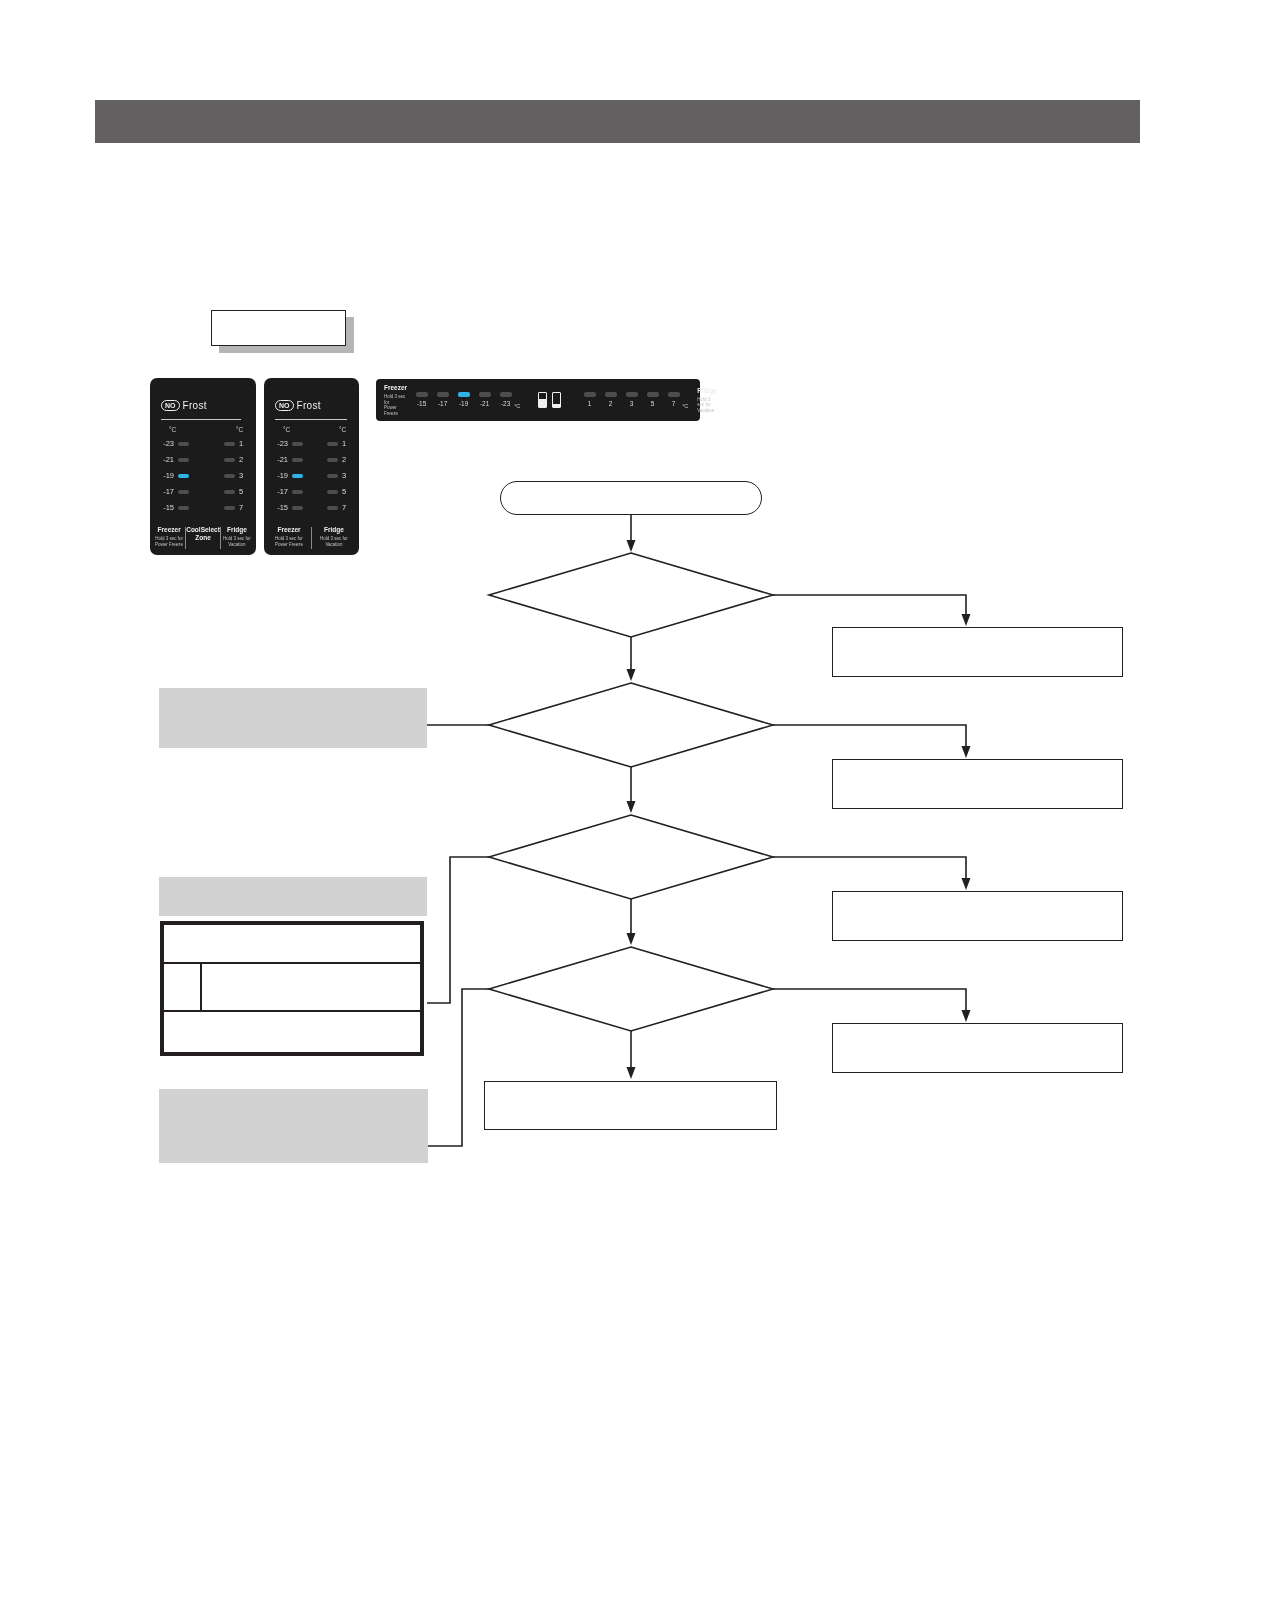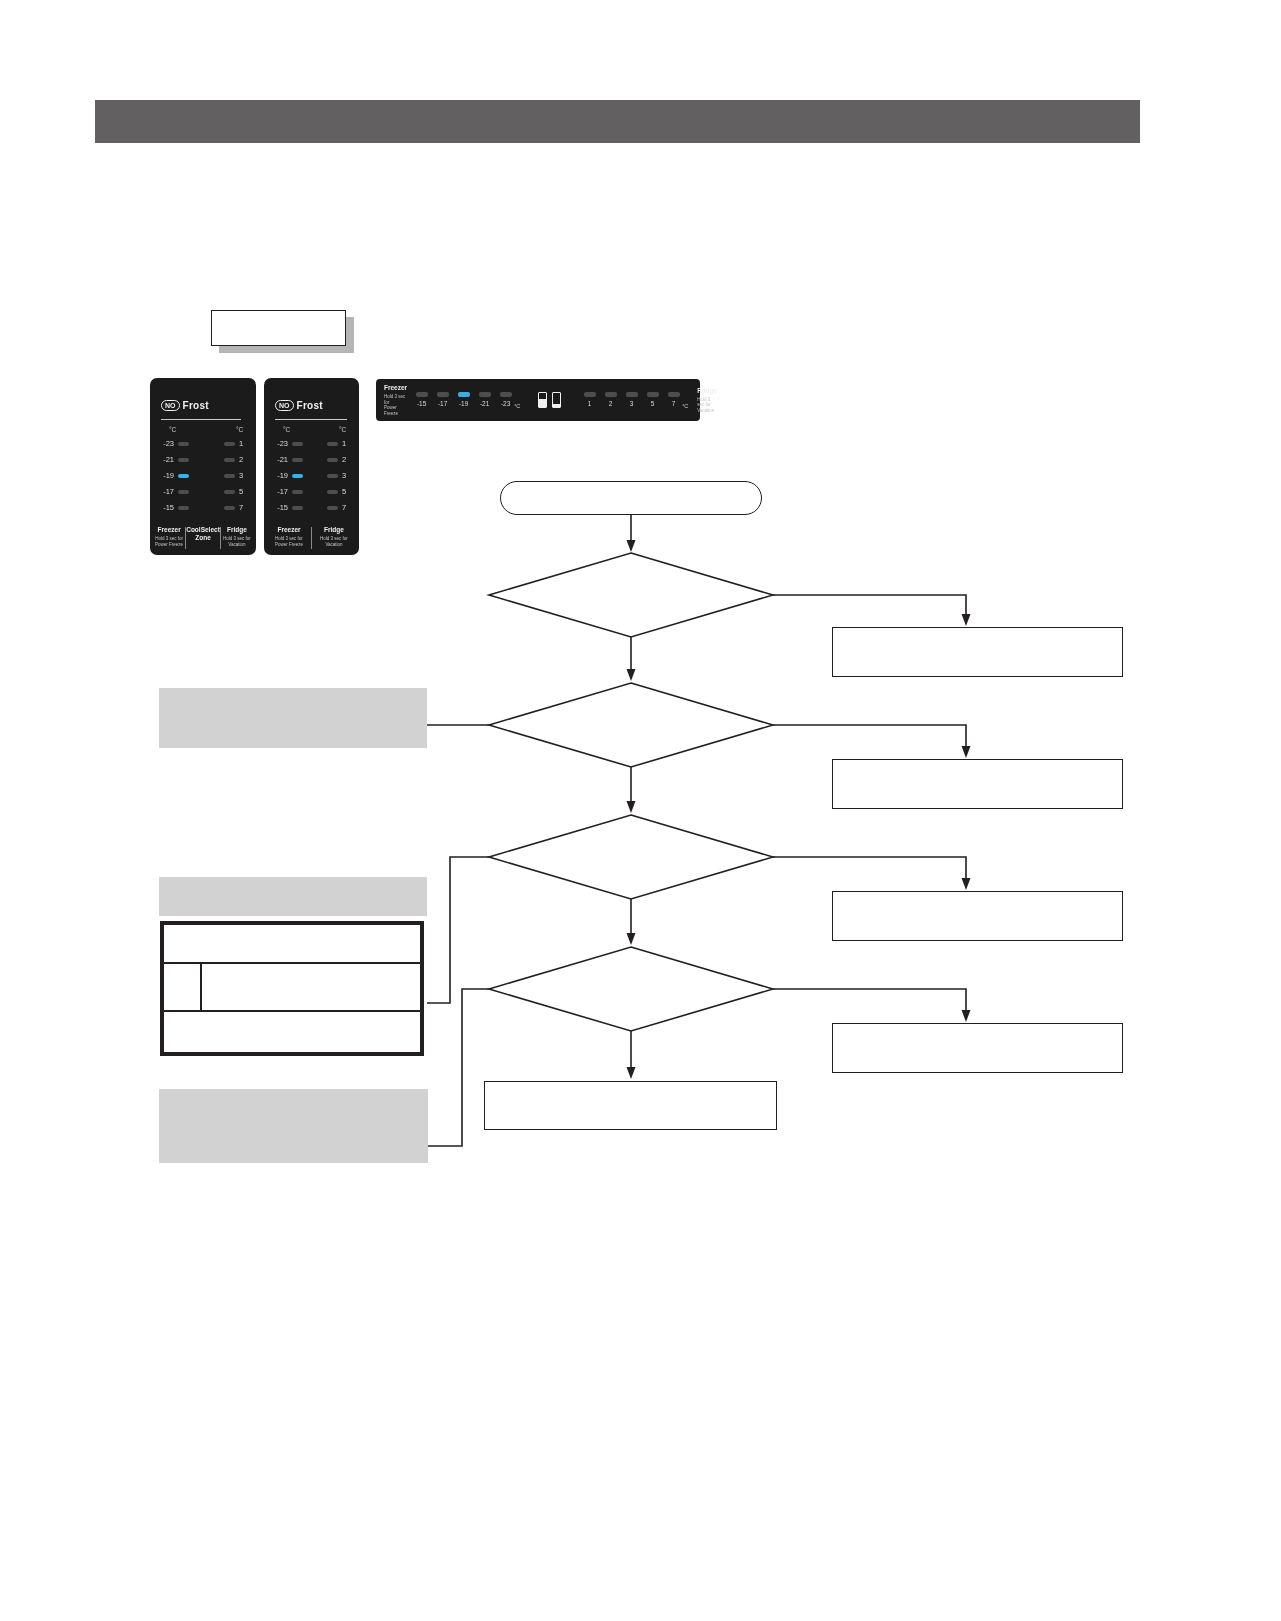--- a/index.html
+++ b/index.html
@@ -13,21 +13,21 @@
   .shadow-box{position:absolute;left:211px;top:310px;width:133px;height:34px;background:#ffffff;
               border:1px solid #231f20;box-shadow:8px 7px 0 #b5b5b5;}
 
   
   .panel{position:absolute;background:#1b1b1b;border-radius:7px;color:#e8e8e8;}
   .panel-1{left:150px;top:378px;width:106px;height:177px;}
   .panel-2{left:264px;top:378px;width:95px;height:177px;}
   .nf-logo{position:absolute;left:11px;top:22px;display:flex;align-items:center;gap:3px;}
   .nf-pill{display:inline-block;border:1px solid #f0f0f0;border-radius:6px;padding:1px 3px;
            font-size:7px;font-weight:bold;color:#f0f0f0;line-height:7px;}
-  .nf-frost{font-size:10px;font-weight:bold;color:#f0f0f0;letter-spacing:.3px;}
+  .nf-frost{font-size:10px;font-weight:normal;color:#f0f0f0;letter-spacing:.3px;}
   .nf-line{position:absolute;left:11px;top:41px;height:0;border-top:1px solid #c9c9c9;}
   .panel-1 .nf-line{width:80px;}
   .panel-2 .nf-line{width:72px;}
   .temps{position:absolute;left:9px;right:7px;top:48px;display:flex;justify-content:space-between;}
   .tcol{display:flex;flex-direction:column;}
   .tunit{font-size:6.5px;color:#cfcfcf;height:10px;margin-bottom:2px;}
   .tcol.left .tunit{padding-left:10px;}
   .tcol.right .tunit{padding-left:12px;}
   .trow{display:flex;align-items:center;height:11px;margin-bottom:5px;font-size:7.5px;color:#dcdcdc;}
   .tnum-l{display:inline-block;width:15px;text-align:right;margin-right:4px;}

